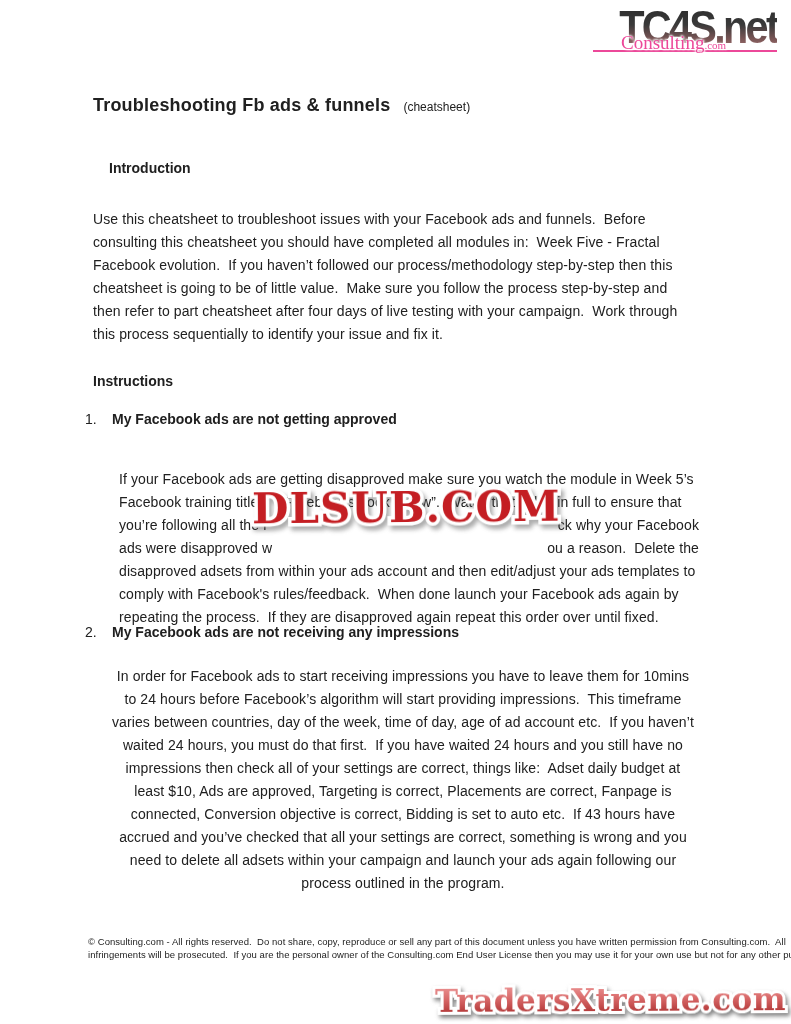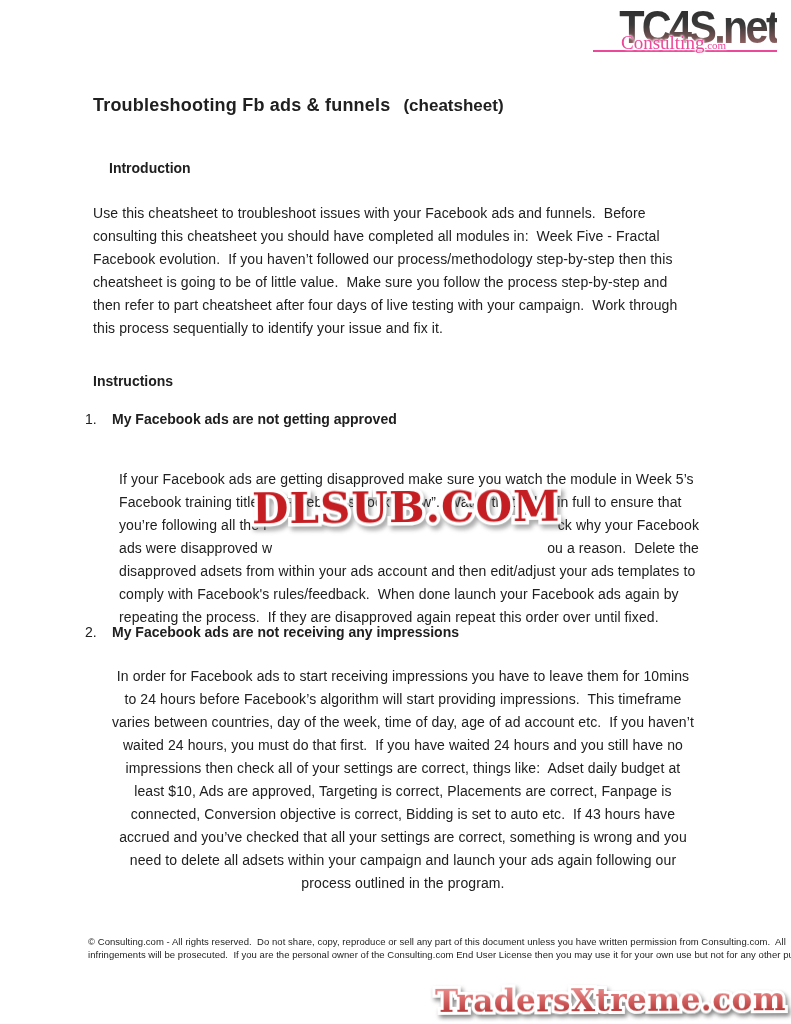--- a/index.html
+++ b/index.html
@@ -11,40 +11,40 @@
   }
   .abs { position:absolute; }
   .line { white-space:pre; }
   .para { font-size:14px; line-height:23px; letter-spacing:0.1px; }
   .line.split { display:flex; justify-content:space-between; width:580px; }
   .heading { font-size:14px; font-weight:bold; }
 
   
   .title { top:92px; left:93px; font-size:18px; line-height:26px; }
   .title-main { font-weight:bold; letter-spacing:0.2px; }
-  .title-note { font-size:17px; font-weight:bold; margin-left:8px; }
+  .title-note { font-size:12px; font-weight:normal; margin-left:8px; }
 
   
   .logo { top:6px; right:14px; width:184px; height:46px; border-bottom:2px solid #ec4899; }
   .logo-main {
     font-size:46px; line-height:42px; font-weight:bold; letter-spacing:-3px;
     text-align:right; transform:scaleX(.9); transform-origin:100% 50%;
     background:linear-gradient(180deg,#2e2e2e 5%,#3a3a3a 45%,#7c5656 80%,#a07575 100%);
     -webkit-background-clip:text; background-clip:text; color:transparent;
   }
   .logo-sub {
     position:absolute; left:28px; bottom:-4px;
     font-family:"Liberation Serif", serif; font-size:19px; color:#ec4899;
     text-shadow:0 0 2px #fff, 0 0 3px #fff, 1px 1px 2px #ffffff, -1px -1px 2px #ffffff;
   }
   .logo-sub-tld { font-size:11px; }
 
   
   .intro-heading { top:160px; left:93px;margin-left:16px; }
-  .intro-para { top:202px; left:93px; }
+  .intro-para { top:208px; left:93px; }
   .instructions-heading { top:373px; left:93px; }
   .item-num { font-size:14px; left:85px; }
   .item-head { left:112px; }
   .item1-num, .item1-head { top:411px; }
   .item1-para { top:468px; left:112px;margin-left:7px; }
   .item2-num, .item2-head { top:624px; }
   .item2-para { top:665px; left:112px;text-align:center; }
 
   
   .watermark-center {

